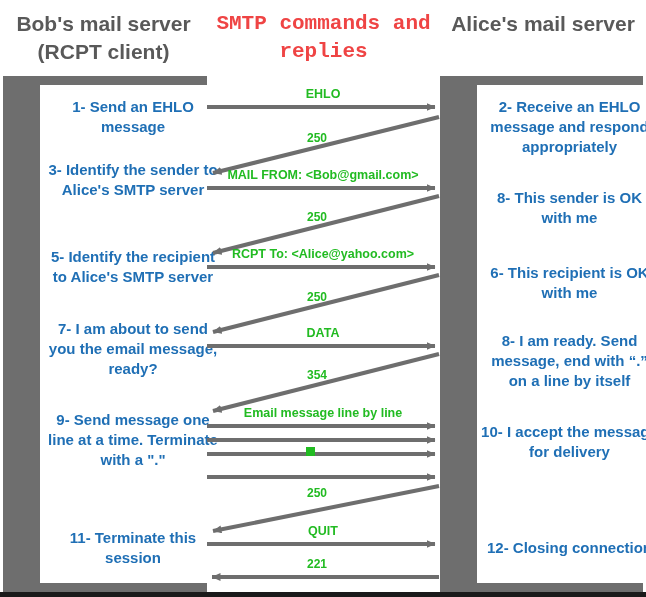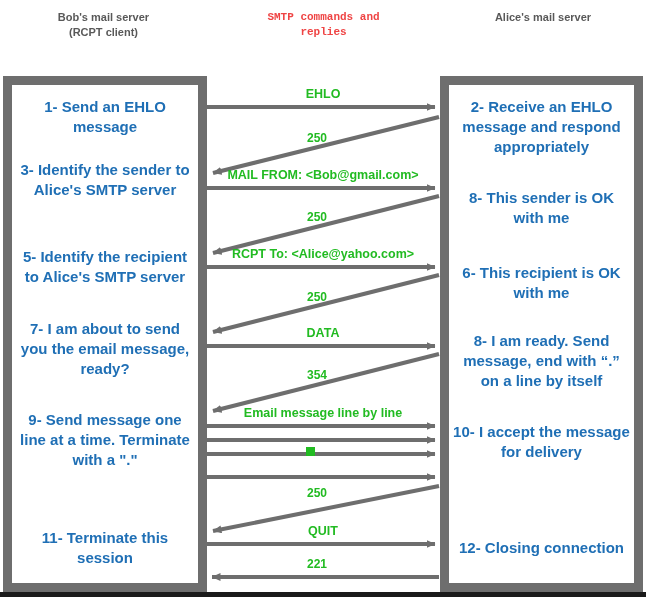--- a/index.html
+++ b/index.html
@@ -19,21 +19,21 @@
   #header {
     position: absolute;
     left: 0; top: 0;
     width: 646px;
     height: 76px;
     display: flex;
     align-items: flex-start;
   }
   .hdr {
     text-align: center;
-    font-size: 11px;
+    font-size: 21px;
     font-weight: bold;
     line-height: 1.35;
     padding-top: 10px;
   }
   #hdr-left   { width: 207px; color: #595959; }
   #hdr-mid    { width: 233px; color: #ef4444; font-family: Liberation Mono, monospace; }
   #hdr-right  { width: 206px; color: #595959; }
 
   
   #diagram {
@@ -55,20 +55,21 @@
     padding: 9px;
   }
   #panel-left  { left: 0px;   width: 204px; }
   #panel-right { left: 437px; width: 203px; }
   .panel-inner {
     width: 100%;
     height: 100%;
     background: #ffffff;
     box-sizing: border-box;
     position: relative;
+    margin-left: 28px;
   }
 
   .step {
     position: absolute;
     left: 0;
     width: 100%;
     text-align: center;
     color: #1f6fb5;
     font-weight: bold;
     font-size: 15px;

